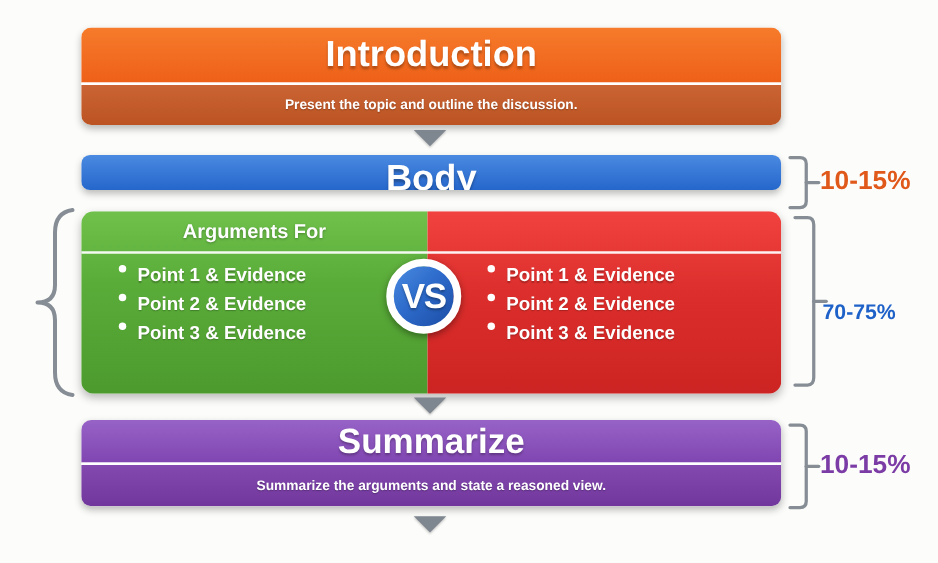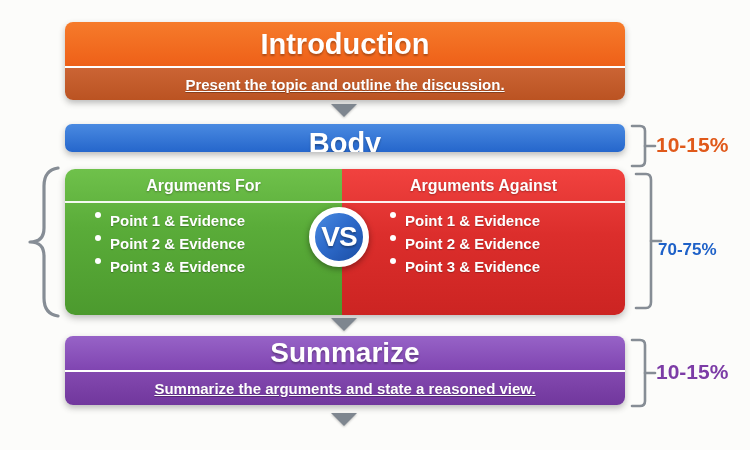--- a/index.html
+++ b/index.html
@@ -15,23 +15,22 @@
     border-radius:8px; overflow:hidden;
     box-shadow:0 3px 6px rgba(50,50,50,.32);
   }
   .block-title {
     display:flex; align-items:center; justify-content:center;
     color:#fff; font-weight:bold; font-size:29px;
     text-shadow:0 2px 2px rgba(0,0,0,.28);
   }
   .block-sub {
     display:flex; align-items:center; justify-content:center;
-    color:#fff; font-weight:bold; font-size:15px;
+    color:#fff; font-weight:bold; font-size:11px;
     text-shadow:0 1px 1px rgba(0,0,0,.28);
-    text-decoration:underline;
   }
   .hdivider { height:2px; background:rgba(255,255,255,.93); }
 
   
   .intro { top:22px; height:78px; }
   .intro .block-title { height:44px; background:linear-gradient(180deg,#F67B2B 0%,#EE6018 100%); }
   .intro .block-sub   { height:32px; background:linear-gradient(180deg,#CB6434 0%,#BB5322 100%); }
 
   
   .body-bar { top:124px; height:28px; border-radius:7px; }
@@ -142,21 +141,20 @@
             <span class="dot"></span>
             <span>Point 2 &amp; Evidence</span>
           </li>
         <li>
             <span class="dot"></span>
             <span>Point 3 &amp; Evidence</span>
           </li>
       </ul>
     </div>
     <div class="half red">
-      <div class="half-header">Arguments Against</div>
       <ul class="points">
         <li>
             <span class="dot"></span>
             <span>Point 1 &amp; Evidence</span>
           </li>
         <li>
             <span class="dot"></span>
             <span>Point 2 &amp; Evidence</span>
           </li>
         <li>

